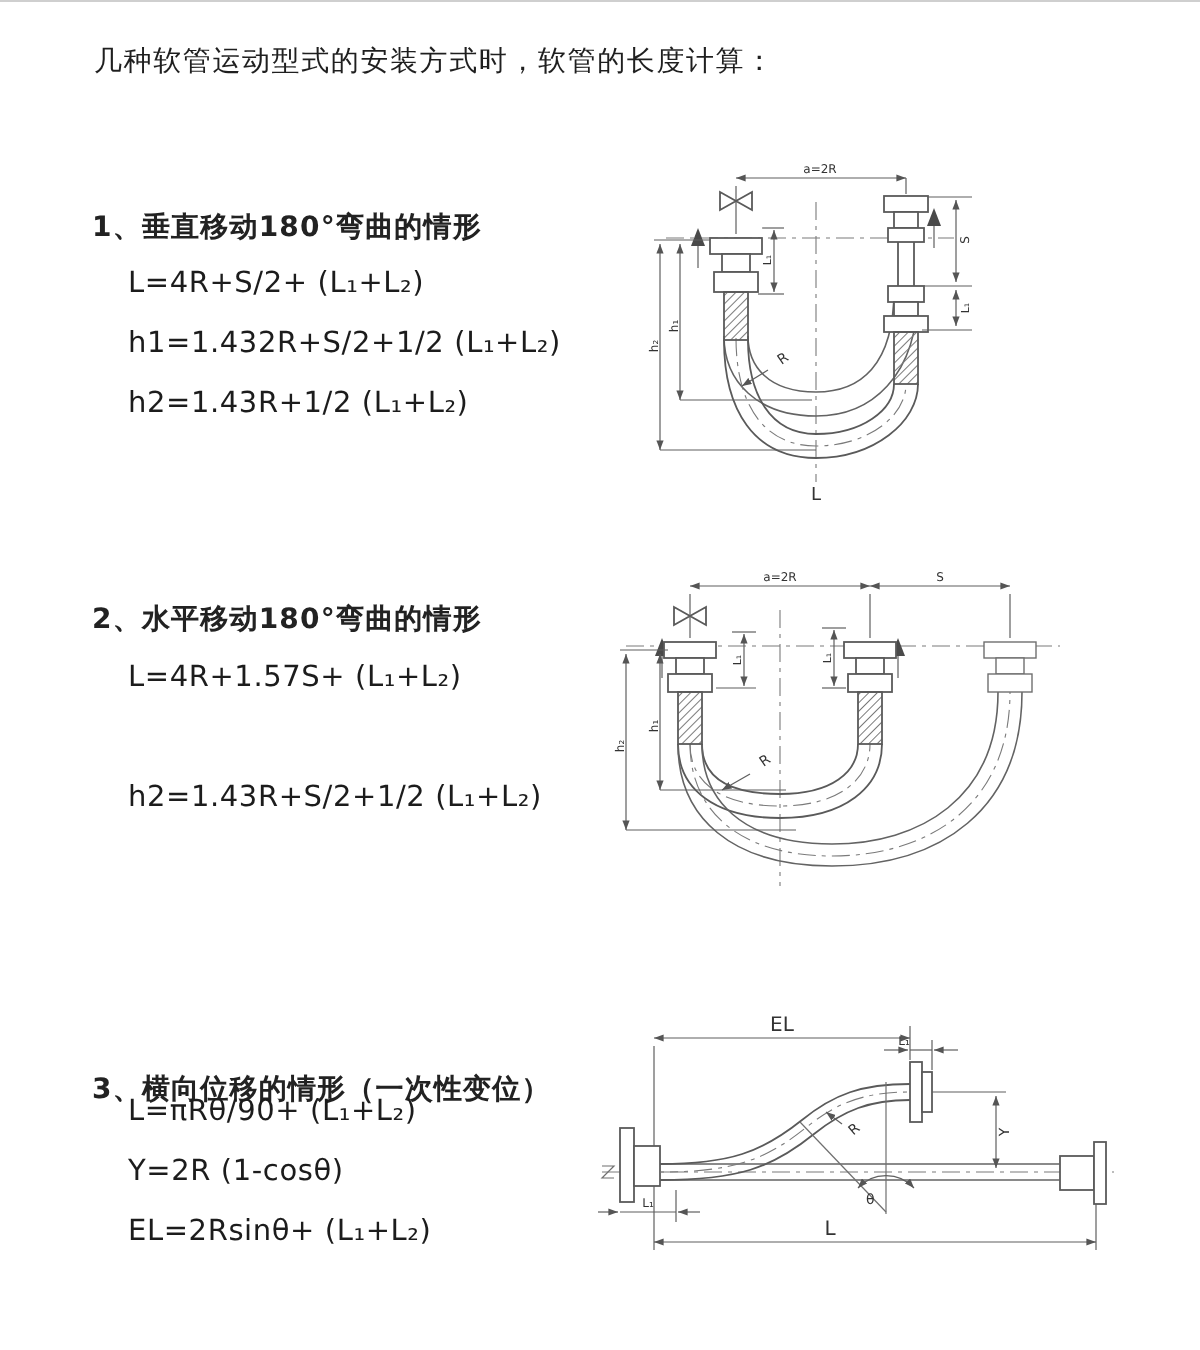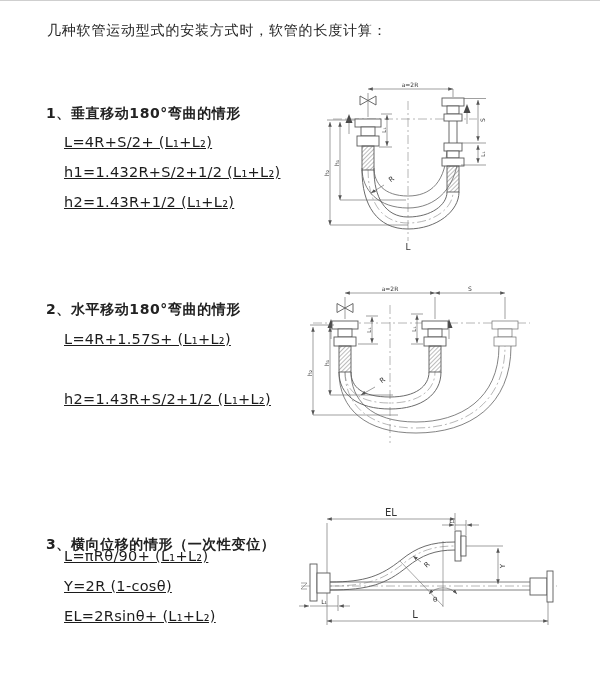--- a/index.html
+++ b/index.html
@@ -1,21 +1,21 @@
 <!DOCTYPE html>
 <html><head>
 <meta charset="utf-8">
 <style>
   html,body{margin:0;padding:0;background:#ffffff;}
   .page{position:relative;width:600px;height:675px;background:#fff;overflow:hidden;
         font-family:"DejaVu Sans","Liberation Sans",sans-serif;color:#262626;
         border-top:1px solid #cfcfcf;}
   .title{position:absolute;left:35px;top:21px;font-size:14px;letter-spacing:.8px;color:#1f1f1f;margin-left:12px;}
   .heading{position:absolute;font-size:14px;letter-spacing:.6px;color:#222;font-weight:bold;}
-  .formula{position:absolute;font-size:14.5px;letter-spacing:.3px;color:#1c1c1c;text-decoration:underline;}
+  .formula{position:absolute;font-size:14.5px;letter-spacing:.3px;color:#1c1c1c;}
   .h-1{left:46px;top:104px}.f-11{left:64px;top:133px}.f-12{left:64px;top:163px}.f-13{left:64px;top:193px}
   .h-2{left:46px;top:300px}.f-21{left:64px;top:330px}.f-22{left:64px;top:360px}.f-23{left:64px;top:390px}
   .h-3{left:46px;top:535px}.f-31{left:64px;top:547px}.f-32{left:64px;top:577px}.f-33{left:64px;top:607px}
   svg.diag{position:absolute;}
   .d1{left:305px;top:72px}.d2{left:298px;top:282px}.d3{left:295px;top:498px}
   
   .ol{stroke:#5a5a5a;stroke-width:.9;fill:none}
   .ol8{stroke:#636363;stroke-width:.8;fill:none}
   .thin{stroke:#6f6f6f;stroke-width:.6;fill:none}
   .cl{stroke:#7a7a7a;stroke-width:.55;fill:none;stroke-dasharray:9 3 2 3}

